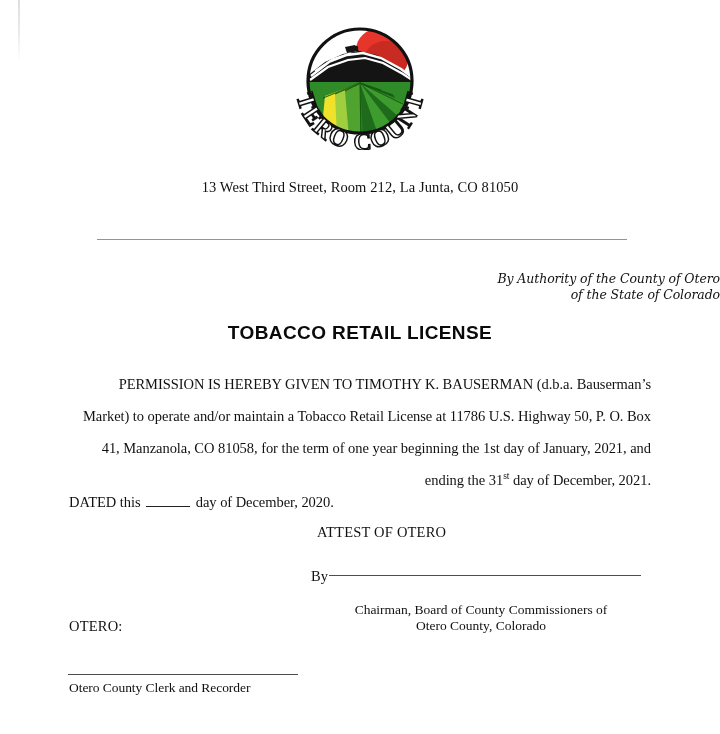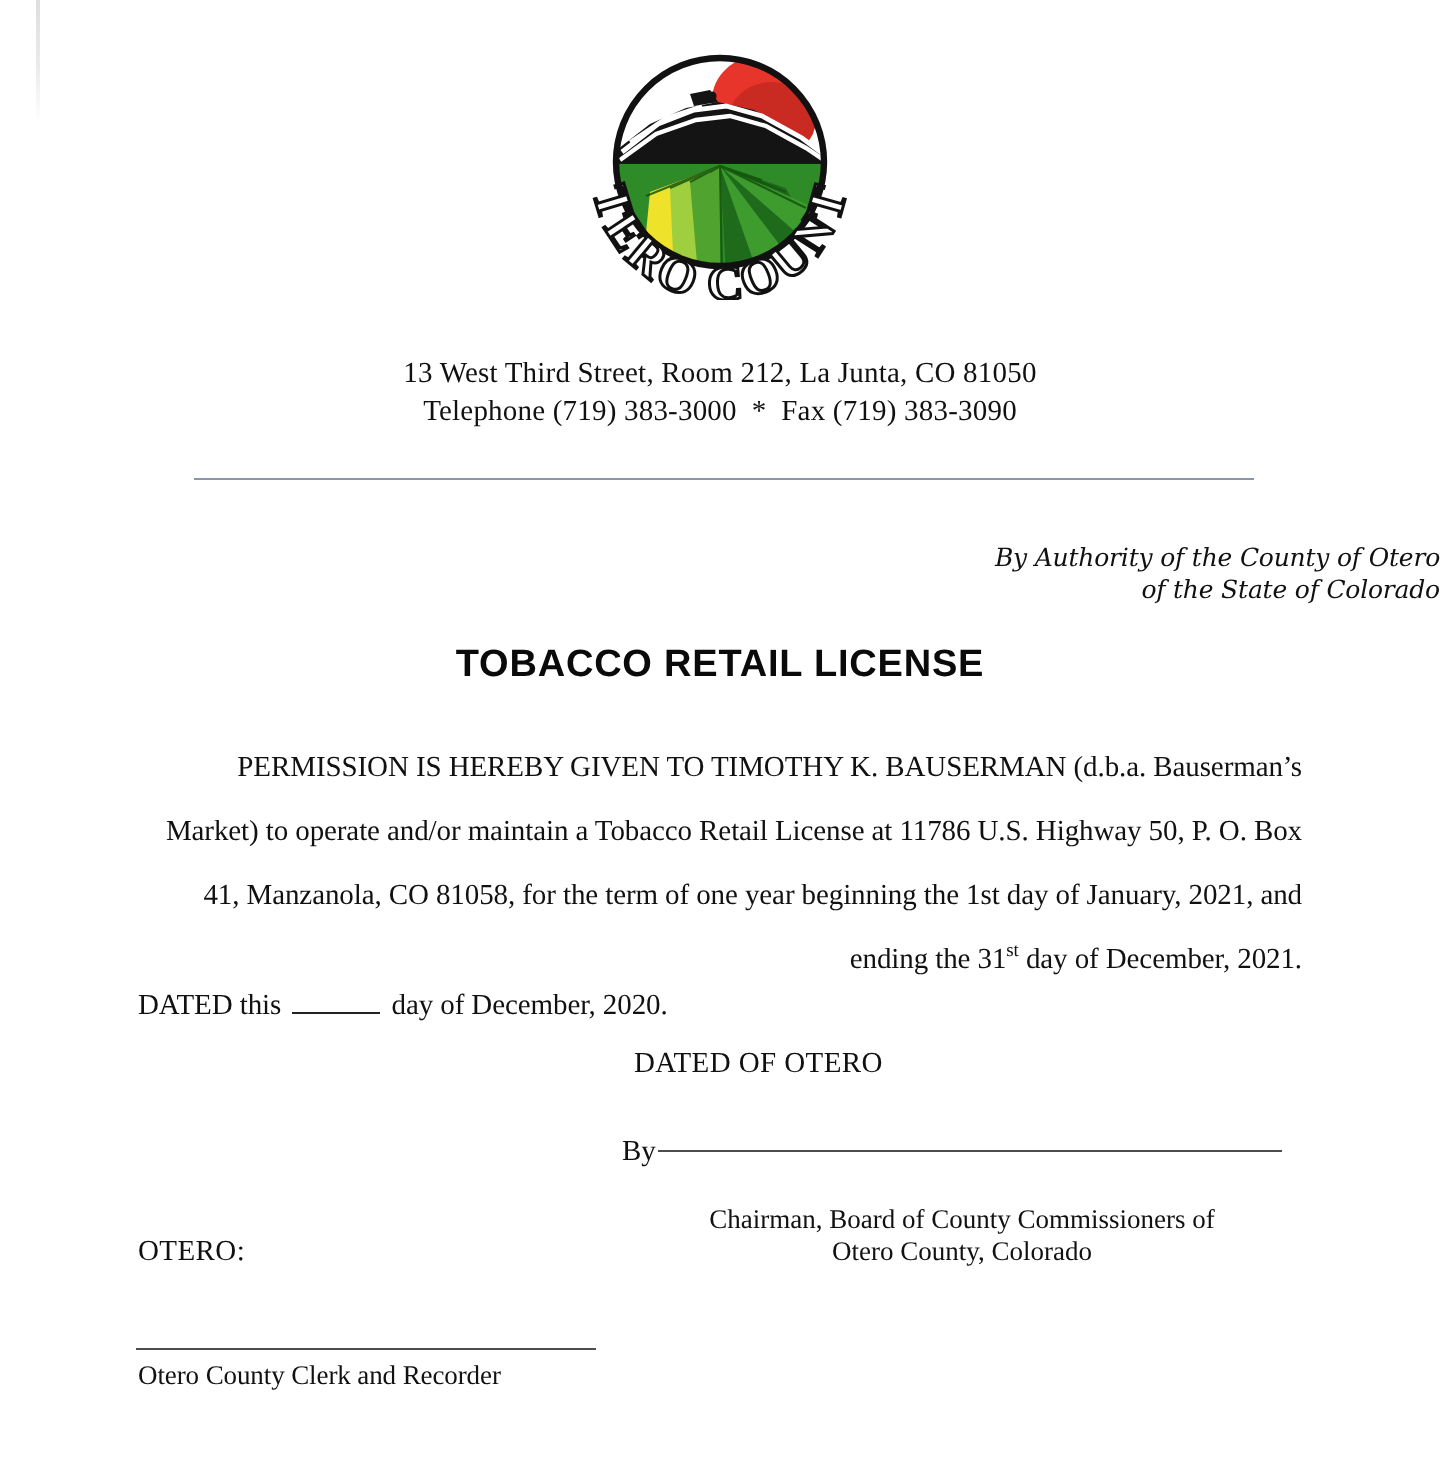--- a/index.html
+++ b/index.html
@@ -263,21 +263,20 @@
       <path id="arcPath" d="M 11 62 A 64 64 0 0 0 139 62" fill="none"></path>
       <text font-family="'Liberation Serif', serif" font-size="25" font-weight="bold" fill="#ffffff" stroke="#111111" stroke-width="1.5" letter-spacing="1.5">
         <textPath href="#arcPath" startOffset="50%" text-anchor="middle">OTERO  COUNTY</textPath>
       </text>
     </svg>
   </div>
 </div>
 
 <div class="address">
   <div>13 West Third Street, Room 212, La Junta, CO 81050</div>
-  <div>Telephone (719) 383-3000  *  Fax (719) 383-3090</div>
 </div>
 
 <div class="divider"></div>
 
 <div class="authority">
   <div>By Authority of the County of Otero</div>
   <div>of the State of Colorado</div>
 </div>
 
 <div class="doc-title">TOBACCO RETAIL LICENSE</div>
@@ -285,21 +284,21 @@
 <div class="body-para">
   <span>PERMISSION IS HEREBY GIVEN TO TIMOTHY K. BAUSERMAN (d.b.a. Bauserman’s Market) to operate and/or maintain a Tobacco Retail License at 11786 U.S. Highway 50, P. O. Box 41, Manzanola, CO 81058, for the term of one year beginning the 1st day of January, 2021, and ending the 31</span><sup>st</sup><span> day of December, 2021.</span>
 </div>
 
 <div class="dated-line">
   <span>DATED this</span>
   <span class="blank-fill"></span>
   <span>day of December, 2020.</span>
 </div>
 
-<div class="county-of">DATED OF OTERO</div>
+<div class="county-of">ATTEST OF OTERO</div>
 
 <div class="by-block">
   <div class="by-row">
     <span class="by-label">By</span>
     <span class="by-rule"></span>
   </div>
   <div class="by-caption">
     <div>Chairman, Board of County Commissioners of</div>
     <div>Otero County, Colorado</div>
   </div>

